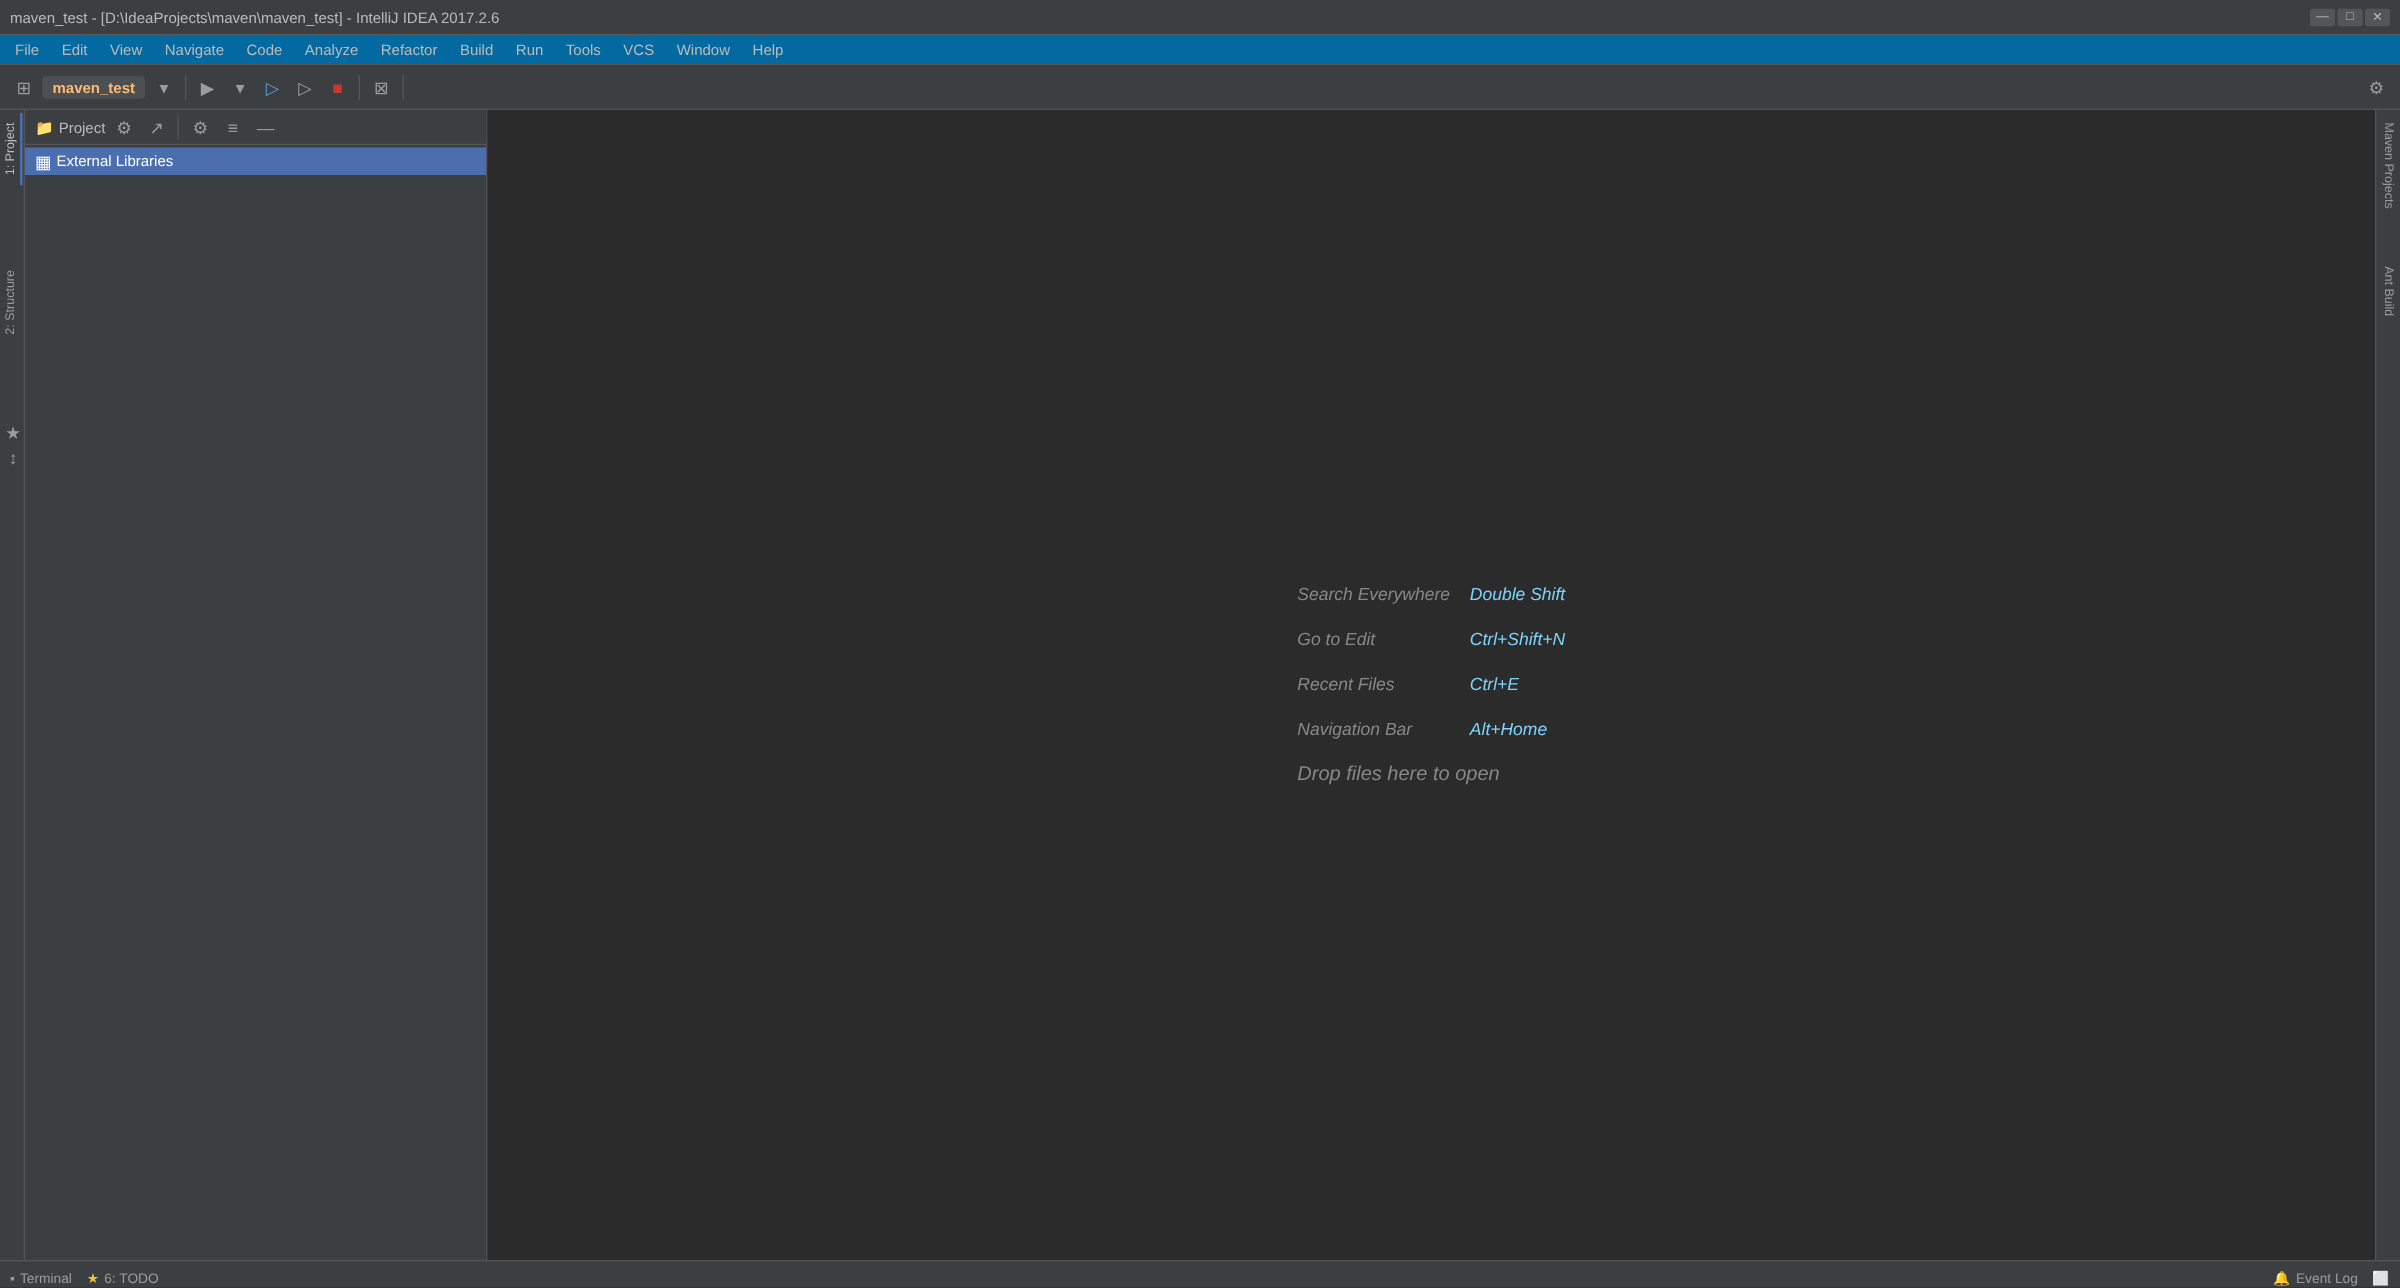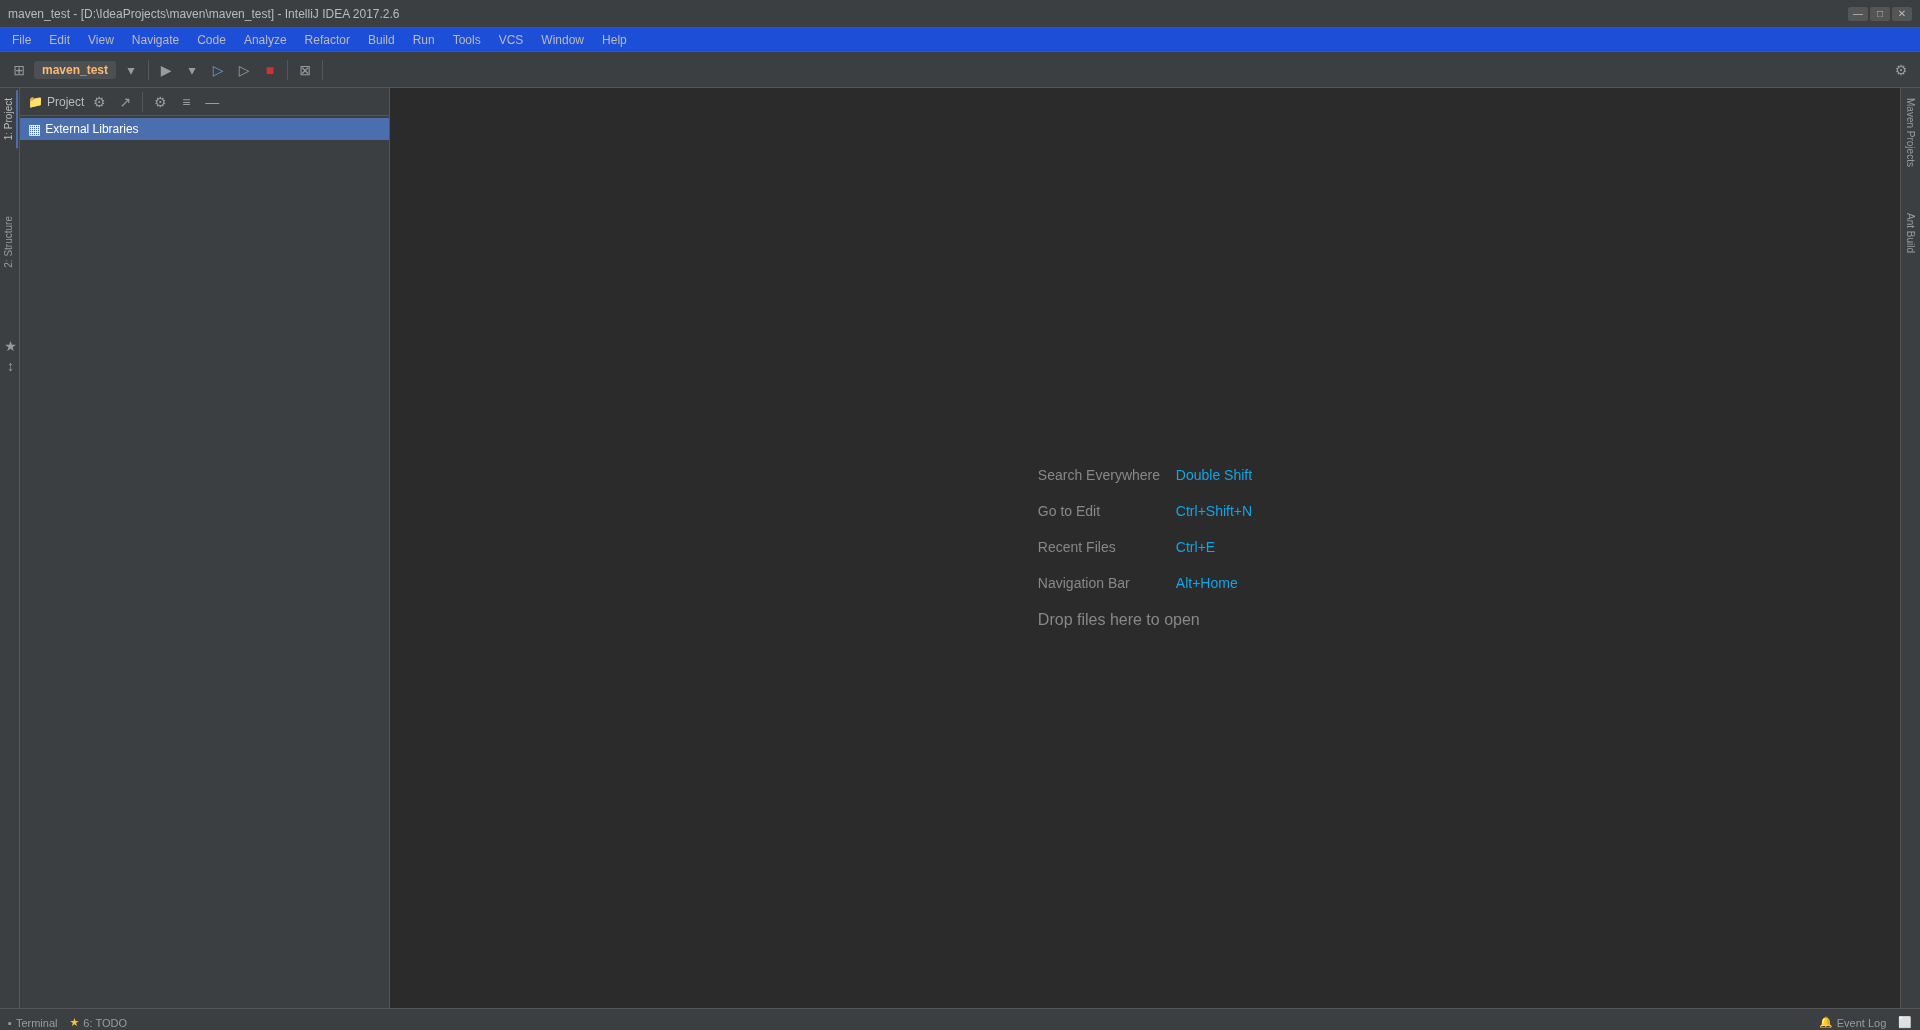--- a/index.html
+++ b/index.html
@@ -21,21 +21,21 @@
       align-items: center;
       padding: 12px 8px;
       color: #bbbbbb;
       font-size: 12px;
       border-bottom: 1px solid #555;
     }
 
     
     #menu-bar {
       height: 24px;
-      background: #1d4ed8;
+      background: #0369a1;
       display: flex;
       align-items: center;
       padding: 0 4px;
       border-bottom: 1px solid #555;
       gap: 2px;
     }
     .menu-item {
       padding: 2px 8px;
       color: #bbbbbb;
       font-size: 12px;
@@ -128,33 +128,34 @@
       display: flex;
       flex-direction: column;
       align-items: center;
       justify-content: center;
       position: relative;
     }
     #shortcut-hints {
       display: flex;
       flex-direction: column;
       gap: 20px;
+      font-style: italic;
     }
     .hint-row {
       display: flex;
       align-items: center;
       gap: 8px;
       font-size: 14px;
     }
     .hint-label {
       color: #888888;
       min-width: 130px;
     }
     .hint-key {
-      color: #0ea5e9;
+      color: #7dd3fc;
     }
     .hint-drop {
       color: #888888;
       font-size: 16px;
     }
 
     
     #right-tabs {
       width: 20px;
       background: #3c3f41;

